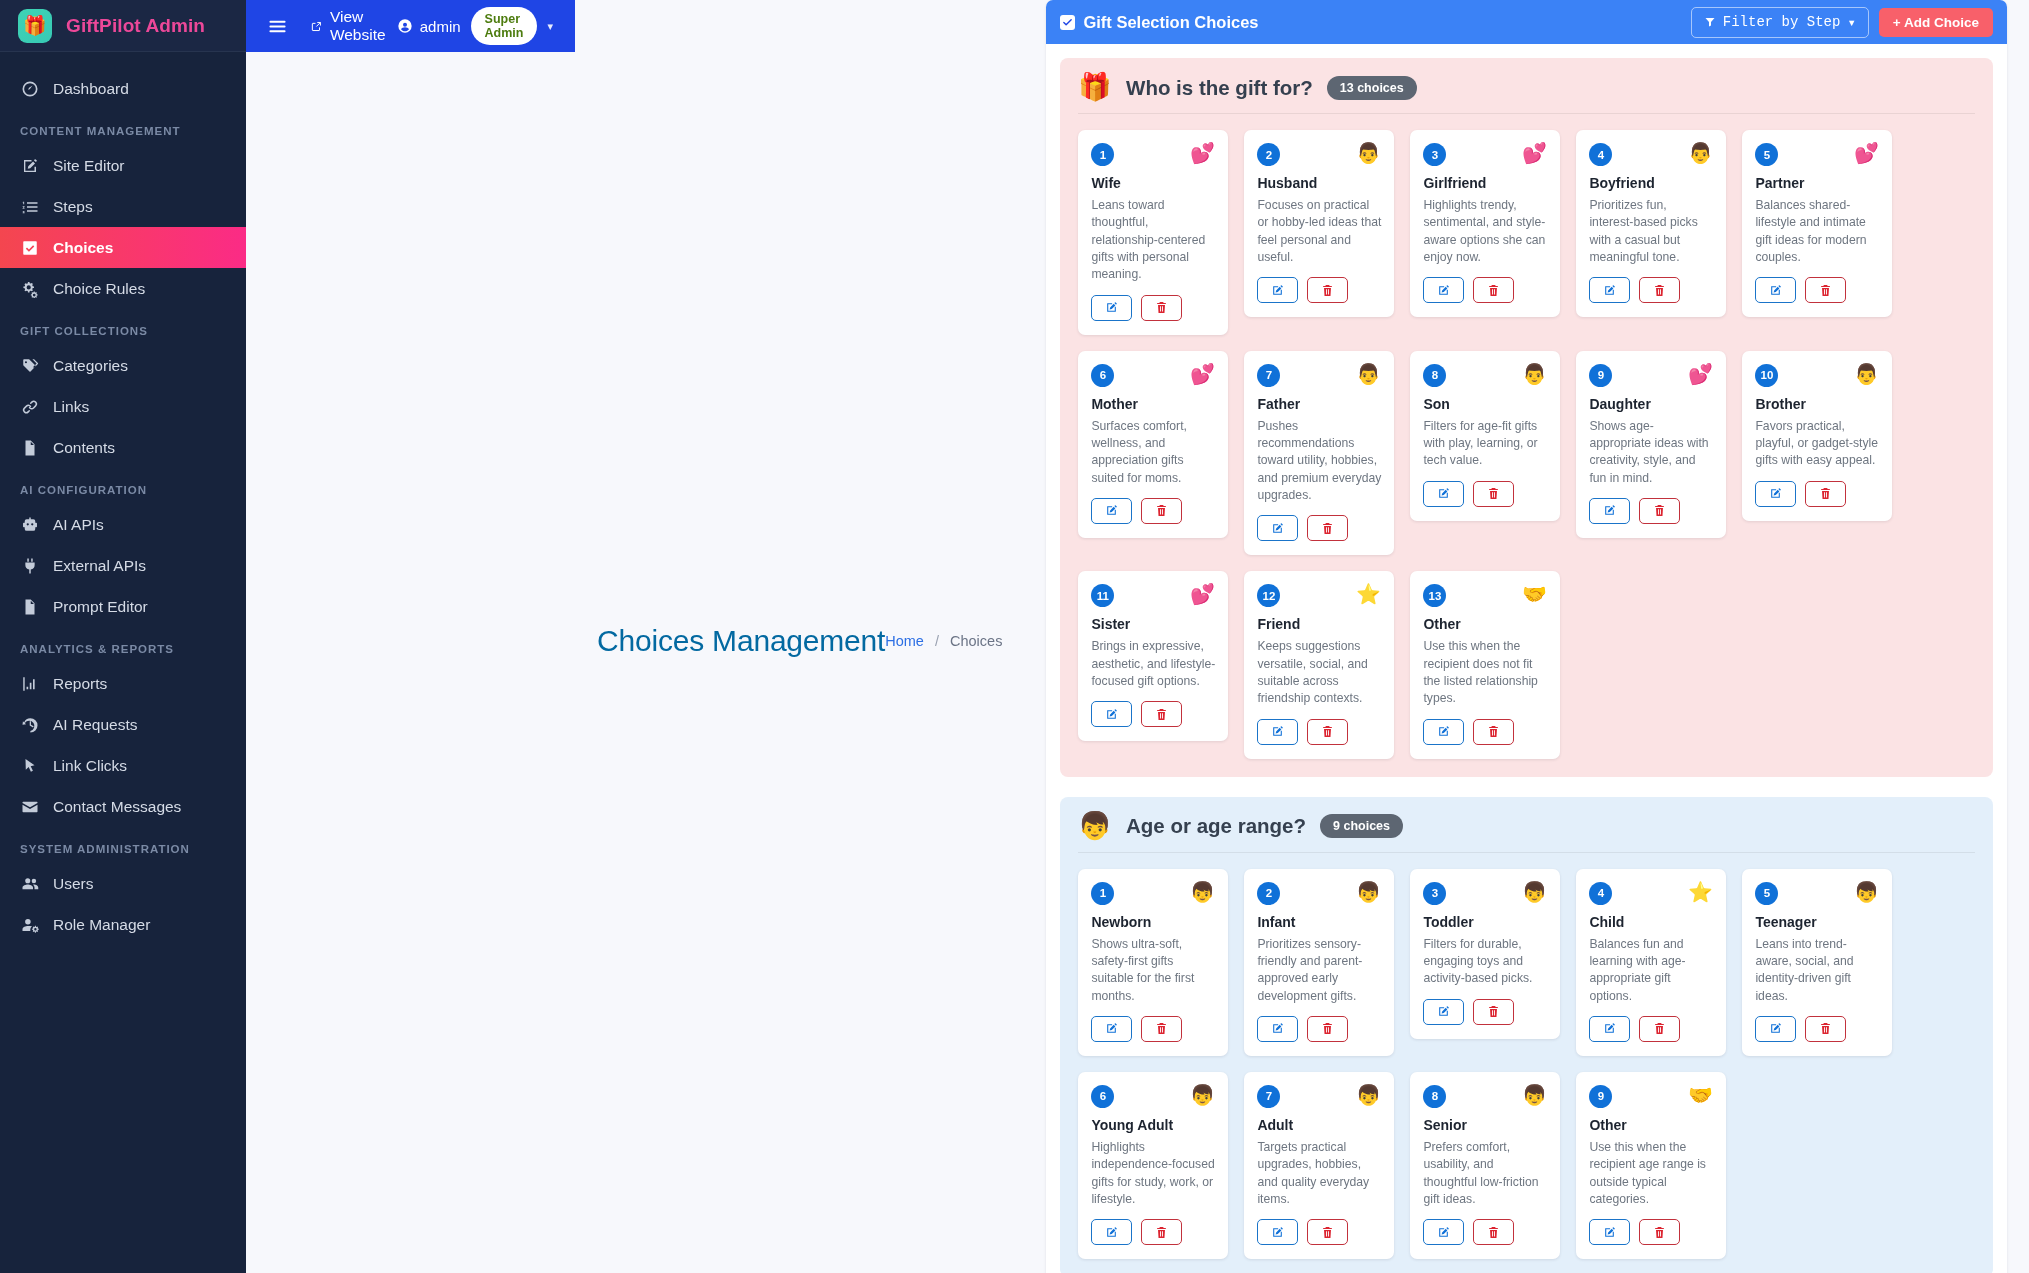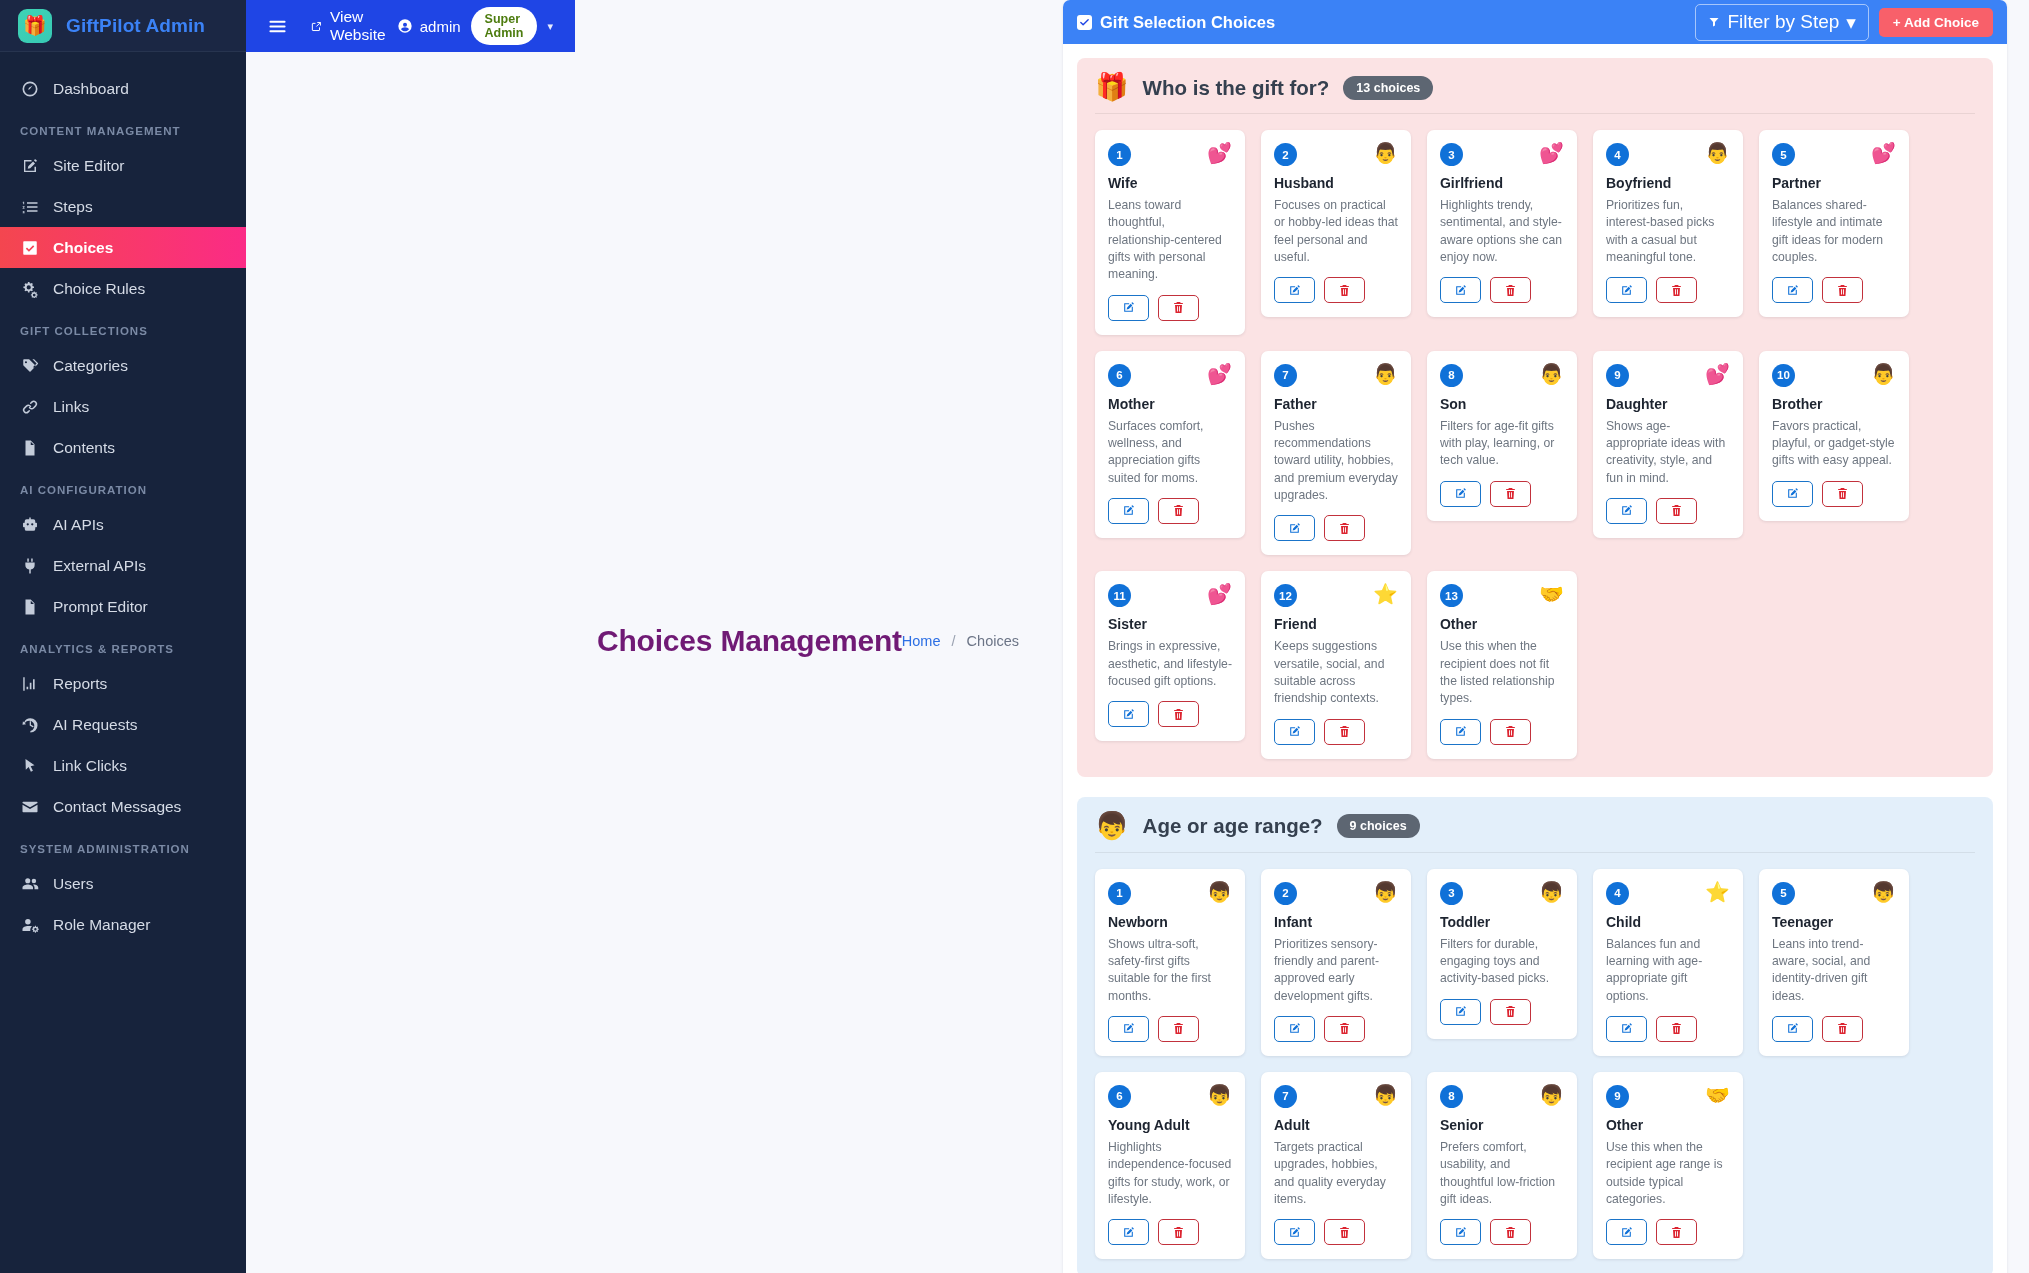--- a/index.html
+++ b/index.html
@@ -22,21 +22,21 @@
     height: 52px; display: flex; align-items: center; gap: 14px;
     padding: 0 18px; background: #1b2744;
     border-bottom: 1px solid #27344f;
   }
   .brand-logo {
     width: 34px; height: 34px; border-radius: 9px;
     background: linear-gradient(135deg,#3fd3b4,#37c9b5);
     display: flex; align-items: center; justify-content: center;
     font-size: 19px; line-height: 1;
   }
-  .brand-title { font-size: 19px; font-weight: 700; color: #3b82f6; letter-spacing: .1px; }
+  .brand-title { font-size: 19px; font-weight: 700; color: #ec4899; letter-spacing: .1px; }
 
   .nav { padding-top: 16px; flex: 1; }
   .nav-section {
     font-size: 11.5px; font-weight: 700; letter-spacing: 1px;
     color: #7b8aa5; padding: 16px 20px 8px 20px; text-transform: uppercase;
   }
   .nav-item {
     display: flex; align-items: center; gap: 14px;
     height: 41px; padding: 0 20px; font-size: 15.5px;
     color: #d5dbe6; cursor: pointer; position: relative;
@@ -69,21 +69,21 @@
   .role-badge {
     background: #ffffff; color: #4d7c0f; font-weight: 700;
     font-size: 12.5px; padding: 5px 14px; border-radius: 20px;
   }
   .caret { font-size: 11px; opacity: .9; cursor: pointer; }
 
   .page-head {
     display: flex; align-items: center; padding: 18px 22px 10px 22px;
     background: #f7f8fc;
   }
-  .page-title { font-size: 30px; font-weight: 700; color: #701a75; letter-spacing: -.2px; text-align: right; }
+  .page-title { font-size: 30px; font-weight: 400; color: #0369a1; letter-spacing: -.2px; text-align: right; }
   .breadcrumb { margin-left: auto; font-size: 14.5px; color: #6b7486; }
   .breadcrumb a { color: #2c6fe4; text-decoration: none; }
   .breadcrumb .sep { margin: 0 7px; color: #9aa2b1; }
 
   .content { flex: 1; overflow: hidden; padding: 0 22px 0 22px; }
 
   .panel {
     background: #ffffff; border-radius: 7px;
     box-shadow: 0 1px 3px rgba(16,23,39,.10);
     overflow: hidden;
@@ -97,22 +97,22 @@
     display: flex; align-items: center; justify-content: center;
     margin-right: 8px;
   }
   .panel-head .chk svg { width: 11px; height: 11px; stroke: #1f45e5; fill: none; stroke-width: 3; }
   .panel-head .ptitle { font-size: 16.5px; font-weight: 600; }
   .panel-actions { margin-left: auto; display: flex; align-items: center; gap: 10px; }
   .btn-filter {
     display: flex; align-items: center; gap: 7px;
     border: 1px solid rgba(255,255,255,.55); color: #fff;
     background: transparent; border-radius: 5px;
-    padding: 6px 12px; font-size: 19px; cursor: pointer;
-    font-family: Liberation Sans, sans-serif;
+    padding: 6px 12px; font-size: 14px; cursor: pointer;
+    font-family: Liberation Mono, monospace;
   }
   .btn-filter svg { width: 12px; height: 12px; fill: #fff; }
   .btn-add {
     display: flex; align-items: center; gap: 6px;
     background: #f8606a; color: #fff; border: none; border-radius: 5px;
     padding: 7px 14px; font-size: 13.5px; font-weight: 600; cursor: pointer;
     font-family: inherit;
   }
 
   .panel-body { padding: 14px; }

